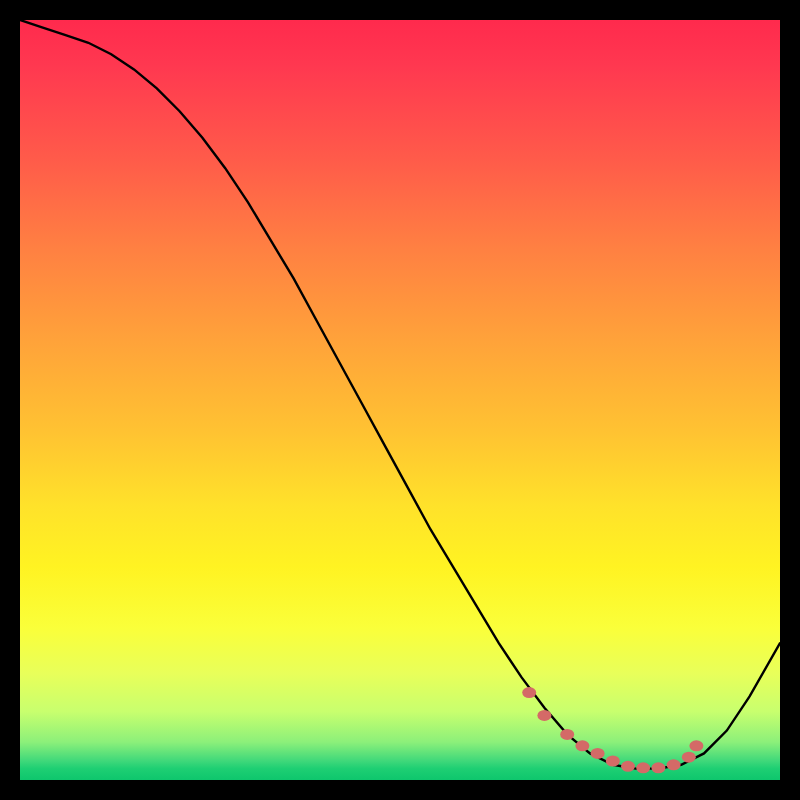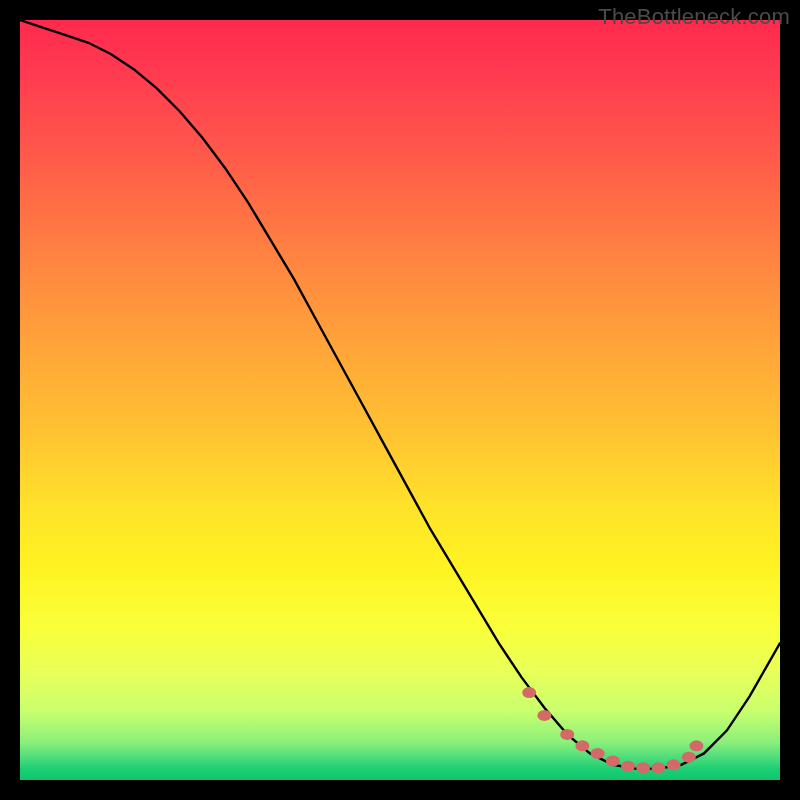--- a/index.html
+++ b/index.html
@@ -53,21 +53,20 @@
   svg.curve {
     position: absolute;
     left: 0; top: 0; width: 100%; height: 100%;
     z-index: 10;
   }
 </style>
 </head>
 <body>
 
 <div class="frame">
-  <div class="watermark">TheBottleneck.com</div>
 
   <div class="plot">
     <div class="gradient"></div>
 
     <svg class="curve" viewBox="0 0 760 760" preserveAspectRatio="none">
       <path fill="none" stroke="#000" stroke-width="2.4" stroke-linecap="round" d="M0.0 0.0 L22.8 7.6 L45.6 15.2 L68.4 22.8 L91.2 34.2 L114.0 49.4 L136.8 68.4 L159.6 91.2 L182.4 117.8 L205.2 148.2 L228.0 182.4 L250.8 220.4 L273.6 258.4 L296.4 300.2 L319.2 342.0 L342.0 383.8 L364.8 425.6 L387.6 467.4 L410.4 509.2 L433.2 547.2 L456.0 585.2 L478.8 623.2 L501.6 657.4 L524.4 687.8 L547.2 714.4 L570.0 733.4 L592.8 744.8 L615.6 748.6 L638.4 748.6 L661.2 744.8 L684.0 733.4 L706.8 710.6 L729.6 676.4 L760.0 623.2" id="curve-path"></path>
       <g id="dots">
           <ellipse cx="509.2" cy="672.6" rx="7" ry="5.5" fill="#d46a67"></ellipse>
           <ellipse cx="524.4" cy="695.4" rx="7" ry="5.5" fill="#d46a67"></ellipse>
           <ellipse cx="547.2" cy="714.4" rx="7" ry="5.5" fill="#d46a67"></ellipse>

